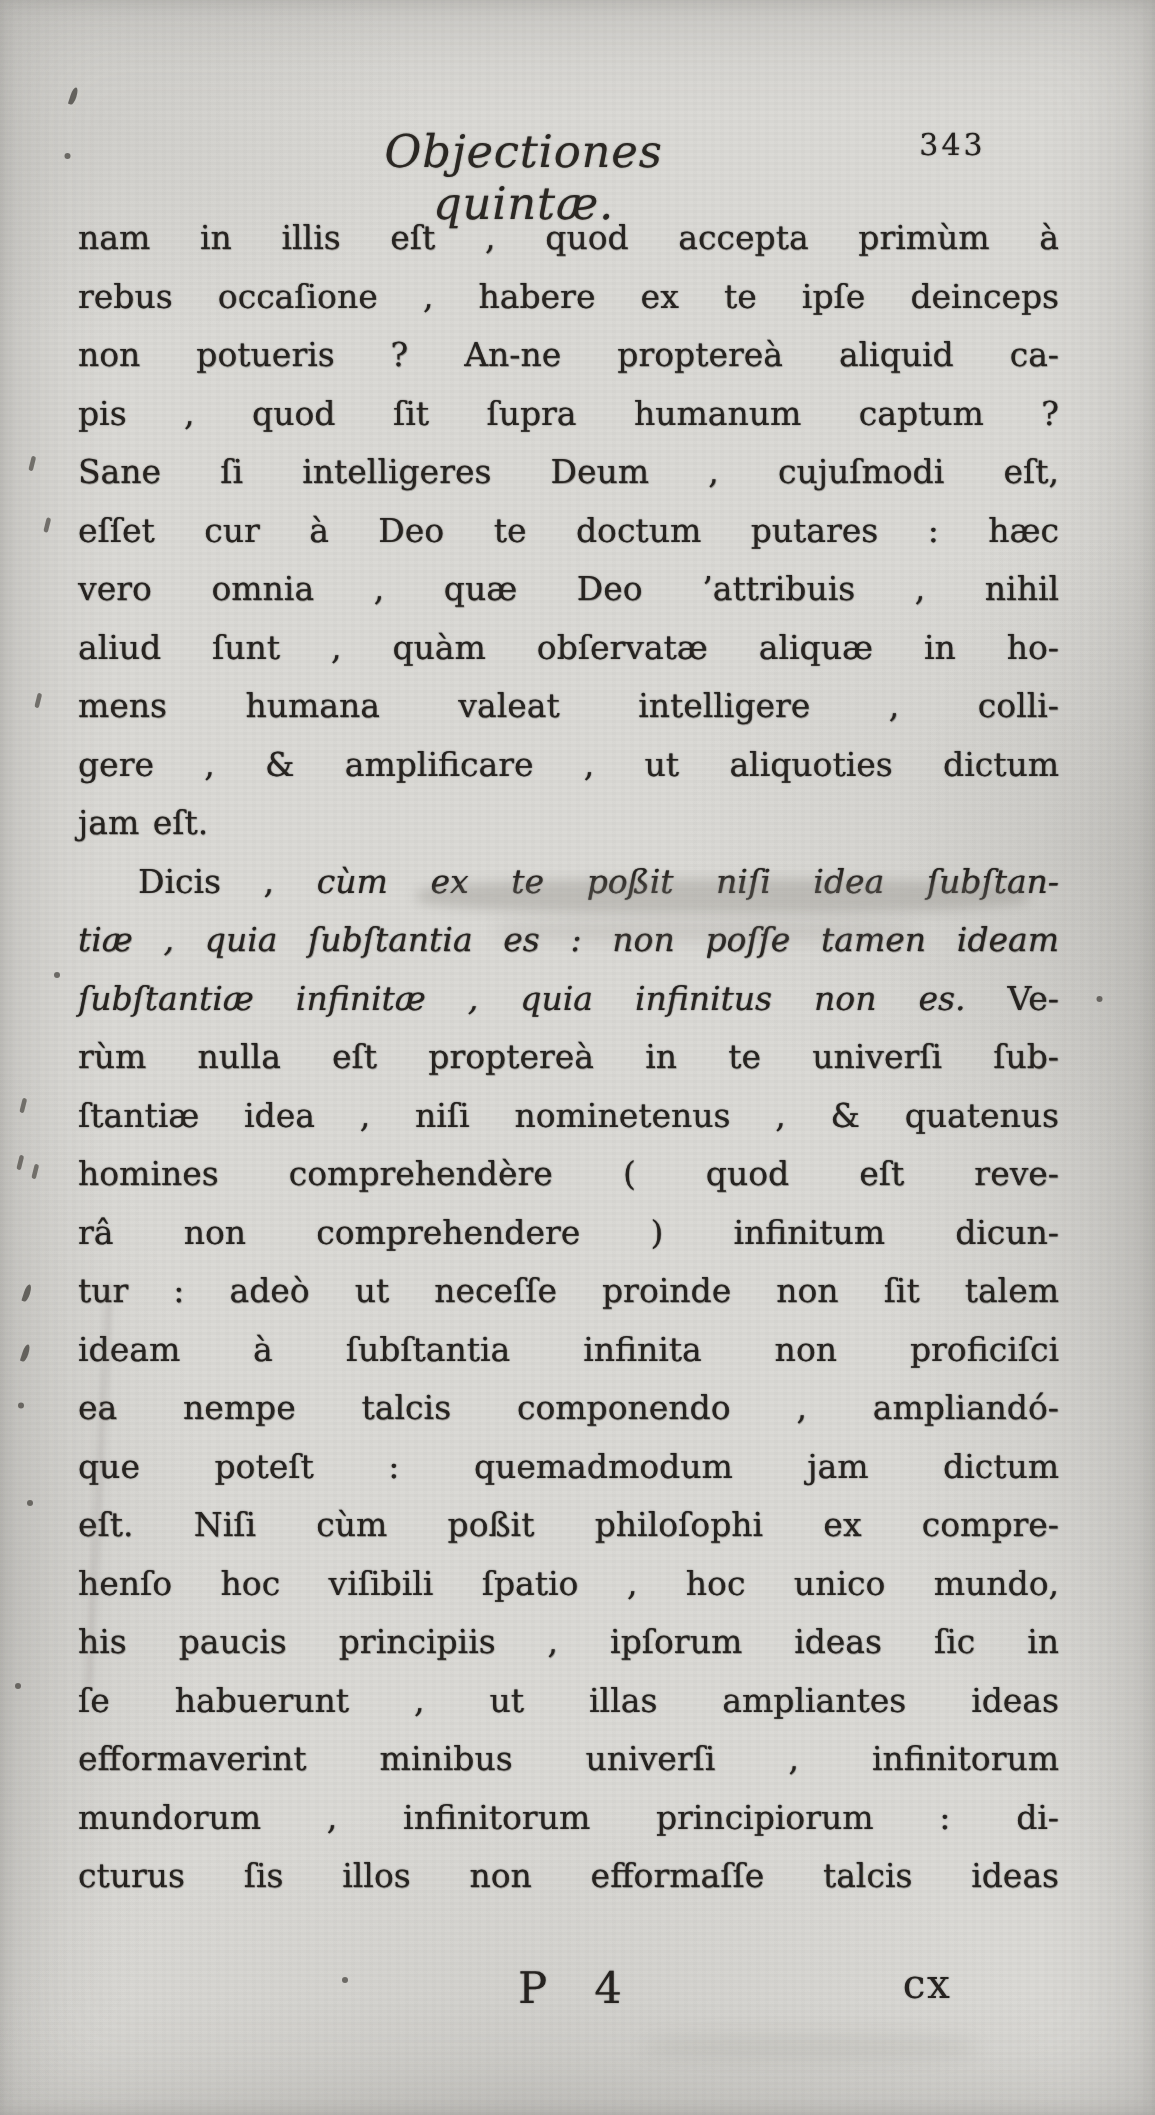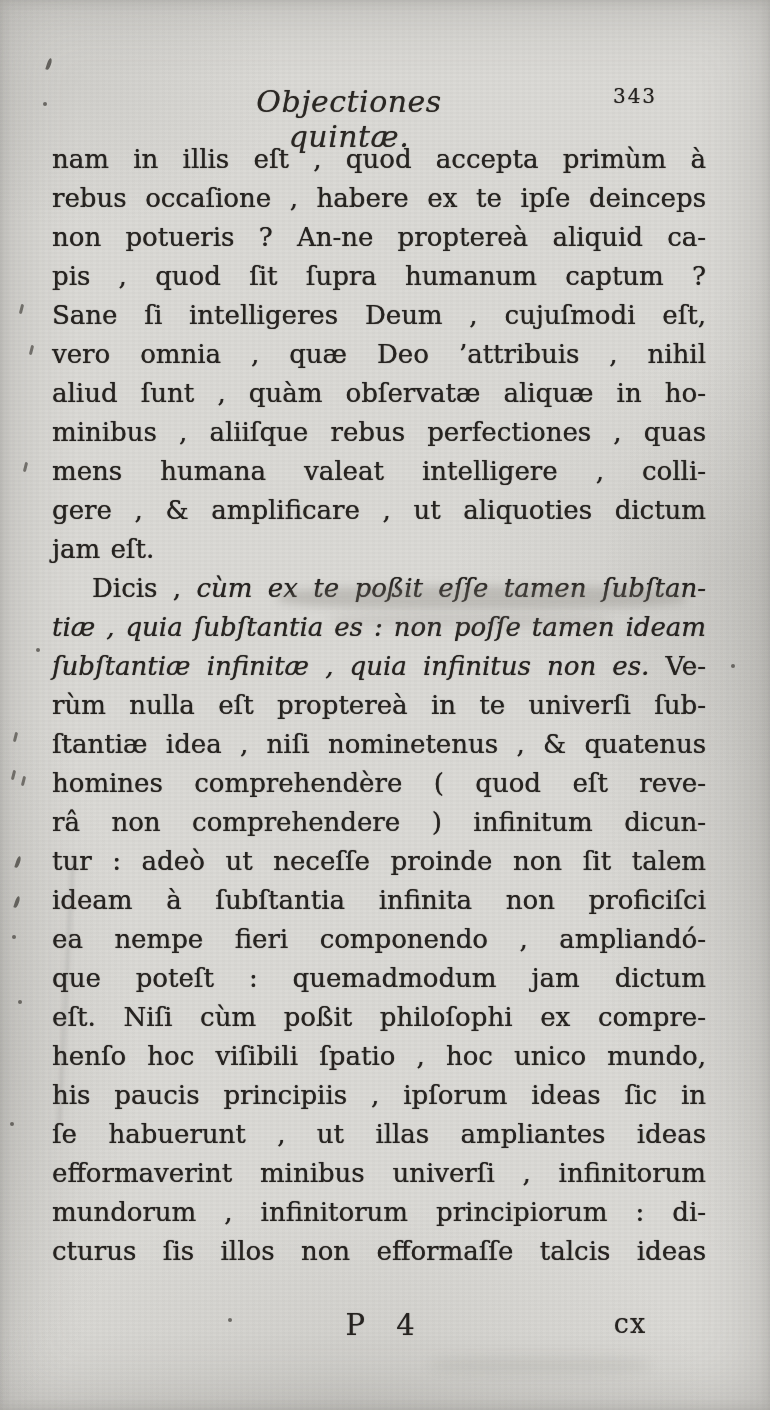--- a/index.html
+++ b/index.html
@@ -21,32 +21,32 @@
     box-shadow:inset 0 0 70px rgba(85,84,80,0.30), inset 0 0 12px rgba(85,84,80,0.18);}
   
   .header{position:absolute;top:84px;left:0;width:762px;height:46px;}
   .running-title{position:absolute;left:218px;width:262px;text-align:center;
     font-style:italic;font-size:30px;letter-spacing:0.5px;word-spacing:7px;
     color:#2a2723;text-shadow:0 0 1px rgba(35,32,28,0.65);}
   .page-number{position:absolute;left:600px;width:70px;text-align:center;
     font-size:20px;letter-spacing:2px;text-shadow:0 0 1px rgba(35,32,28,0.6);}
   
   .body{position:absolute;top:140px;left:52px;width:654px;}
-  .bodyline{height:39px;line-height:39px;font-size:26px;
+  .bodyline{height:39px;line-height:39px;font-size:22px;
     text-align:justify;text-align-last:justify;-moz-text-align-last:justify;
     white-space:normal;word-spacing:2px;
     text-shadow:0 0 1px rgba(32,29,25,0.72), 0.4px 0.4px 0 rgba(32,29,25,0.25);}
   .bodyline.last{text-align-last:left;-moz-text-align-last:left;}
   .bodyline.indent{text-indent:40px;}
   .it{font-style:italic;}
   
   .footer{position:absolute;top:1308px;left:0;width:692px;height:44px;font-size:29px;}
   .sig{position:absolute;left:300px;width:160px;text-align:center;word-spacing:22px;
     text-shadow:0 0 1px rgba(35,32,28,0.6);}
-  .catch{position:absolute;left:598px;width:64px;text-align:center;font-size:27px;
+  .catch{position:absolute;left:586px;width:64px;text-align:center;font-size:27px;
     letter-spacing:1px;text-shadow:0 0 1px rgba(35,32,28,0.6);}
   
   .smudge{position:absolute;pointer-events:none;border-radius:40%;}
   .mark{position:absolute;background:#4a4742;pointer-events:none;}
   .mark-dot{width:4px;height:4px;border-radius:50%;opacity:.75;}
   .mark-tick{width:3px;height:10px;border-radius:2px;transform:rotate(14deg);opacity:.7;}
   .mark-comma{width:4px;height:12px;border-radius:60% 60% 60% 10%;transform:rotate(18deg);opacity:.8;}
   .crease{position:absolute;left:64px;top:855px;width:4px;height:270px;
     background:rgba(92,90,85,0.16);filter:blur(2px);transform:rotate(3deg);pointer-events:none;}
 </style>
@@ -59,36 +59,36 @@
     <div class="running-title">Objectiones quintæ.</div>
     <div class="page-number">343</div>
   </div>
 
   <div class="body">
       <div class="bodyline"><span>nam in illis eſt , quod accepta primùm à</span></div>
       <div class="bodyline"><span>rebus occaſione , habere ex te ipſe deinceps</span></div>
       <div class="bodyline"><span>non potueris ? An-ne proptereà aliquid ca-</span></div>
       <div class="bodyline"><span>pis , quod ſit ſupra humanum captum ?</span></div>
       <div class="bodyline"><span>Sane ſi intelligeres Deum , cujuſmodi eſt,</span></div>
+      <div class="bodyline"><span>eſſet cur à Deo te doctum putares : hæc</span></div>
       <div class="bodyline"><span>vero omnia , quæ Deo ’attribuis , nihil</span></div>
       <div class="bodyline"><span>aliud ſunt , quàm obſervatæ aliquæ in ho-</span></div>
-      <div class="bodyline"><span>minibus , aliiſque rebus perfectiones , quas</span></div>
       <div class="bodyline"><span>mens humana valeat intelligere , colli-</span></div>
       <div class="bodyline"><span>gere , &amp; amplificare , ut aliquoties dictum</span></div>
       <div class="bodyline last"><span>jam eſt.</span></div>
-      <div class="bodyline indent"><span>Dicis , </span><span class="it">cùm ex te poßit eſſe tamen ſubſtan-</span></div>
+      <div class="bodyline indent"><span>Dicis , </span><span class="it">cùm ex te poßit niſi idea ſubſtan-</span></div>
       <div class="bodyline"><span class="it">tiæ , quia ſubſtantia es : non poſſe tamen ideam</span></div>
       <div class="bodyline"><span class="it">ſubſtantiæ infinitæ , quia infinitus non es.</span><span> Ve-</span></div>
       <div class="bodyline"><span>rùm nulla eſt proptereà in te univerſi ſub-</span></div>
       <div class="bodyline"><span>ſtantiæ idea , niſi nominetenus , &amp; quatenus</span></div>
       <div class="bodyline"><span>homines comprehendère ( quod eſt reve-</span></div>
       <div class="bodyline"><span>râ non comprehendere ) infinitum dicun-</span></div>
       <div class="bodyline"><span>tur : adeò ut neceſſe proinde non ſit talem</span></div>
       <div class="bodyline"><span>ideam à ſubſtantia infinita non proficiſci</span></div>
-      <div class="bodyline"><span>ea nempe fieri componendo , ampliandó-</span></div>
+      <div class="bodyline"><span>ea nempe talcis componendo , ampliandó-</span></div>
       <div class="bodyline"><span>que poteſt : quemadmodum jam dictum</span></div>
       <div class="bodyline"><span>eſt. Niſi cùm poßit philoſophi ex compre-</span></div>
       <div class="bodyline"><span>henſo hoc viſibili ſpatio , hoc unico mundo,</span></div>
       <div class="bodyline"><span>his paucis principiis , ipſorum ideas ſic in</span></div>
       <div class="bodyline"><span>ſe habuerunt , ut illas ampliantes ideas</span></div>
       <div class="bodyline"><span>efformaverint minibus univerſi , infinitorum</span></div>
       <div class="bodyline"><span>mundorum , infinitorum principiorum : di-</span></div>
       <div class="bodyline"><span>cturus ſis illos non efformaſſe talcis ideas</span></div>
     </div>
 

